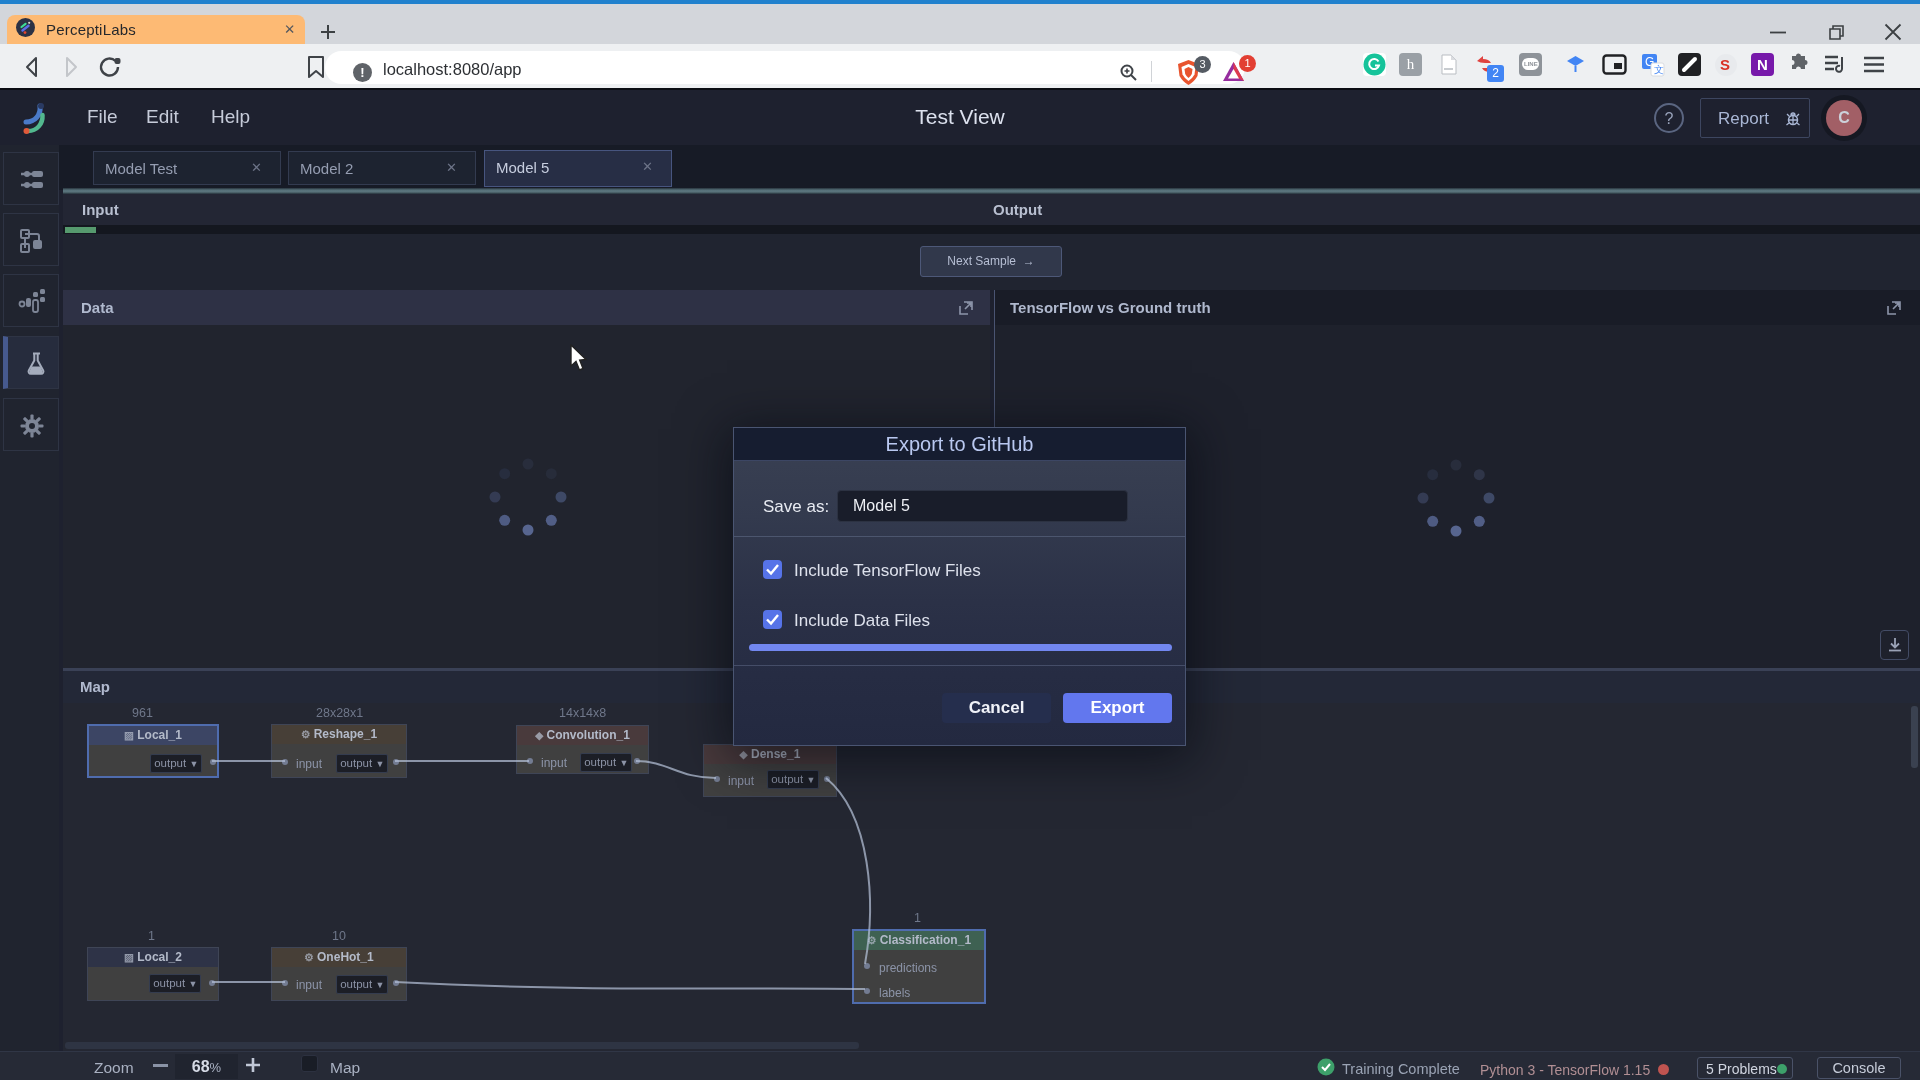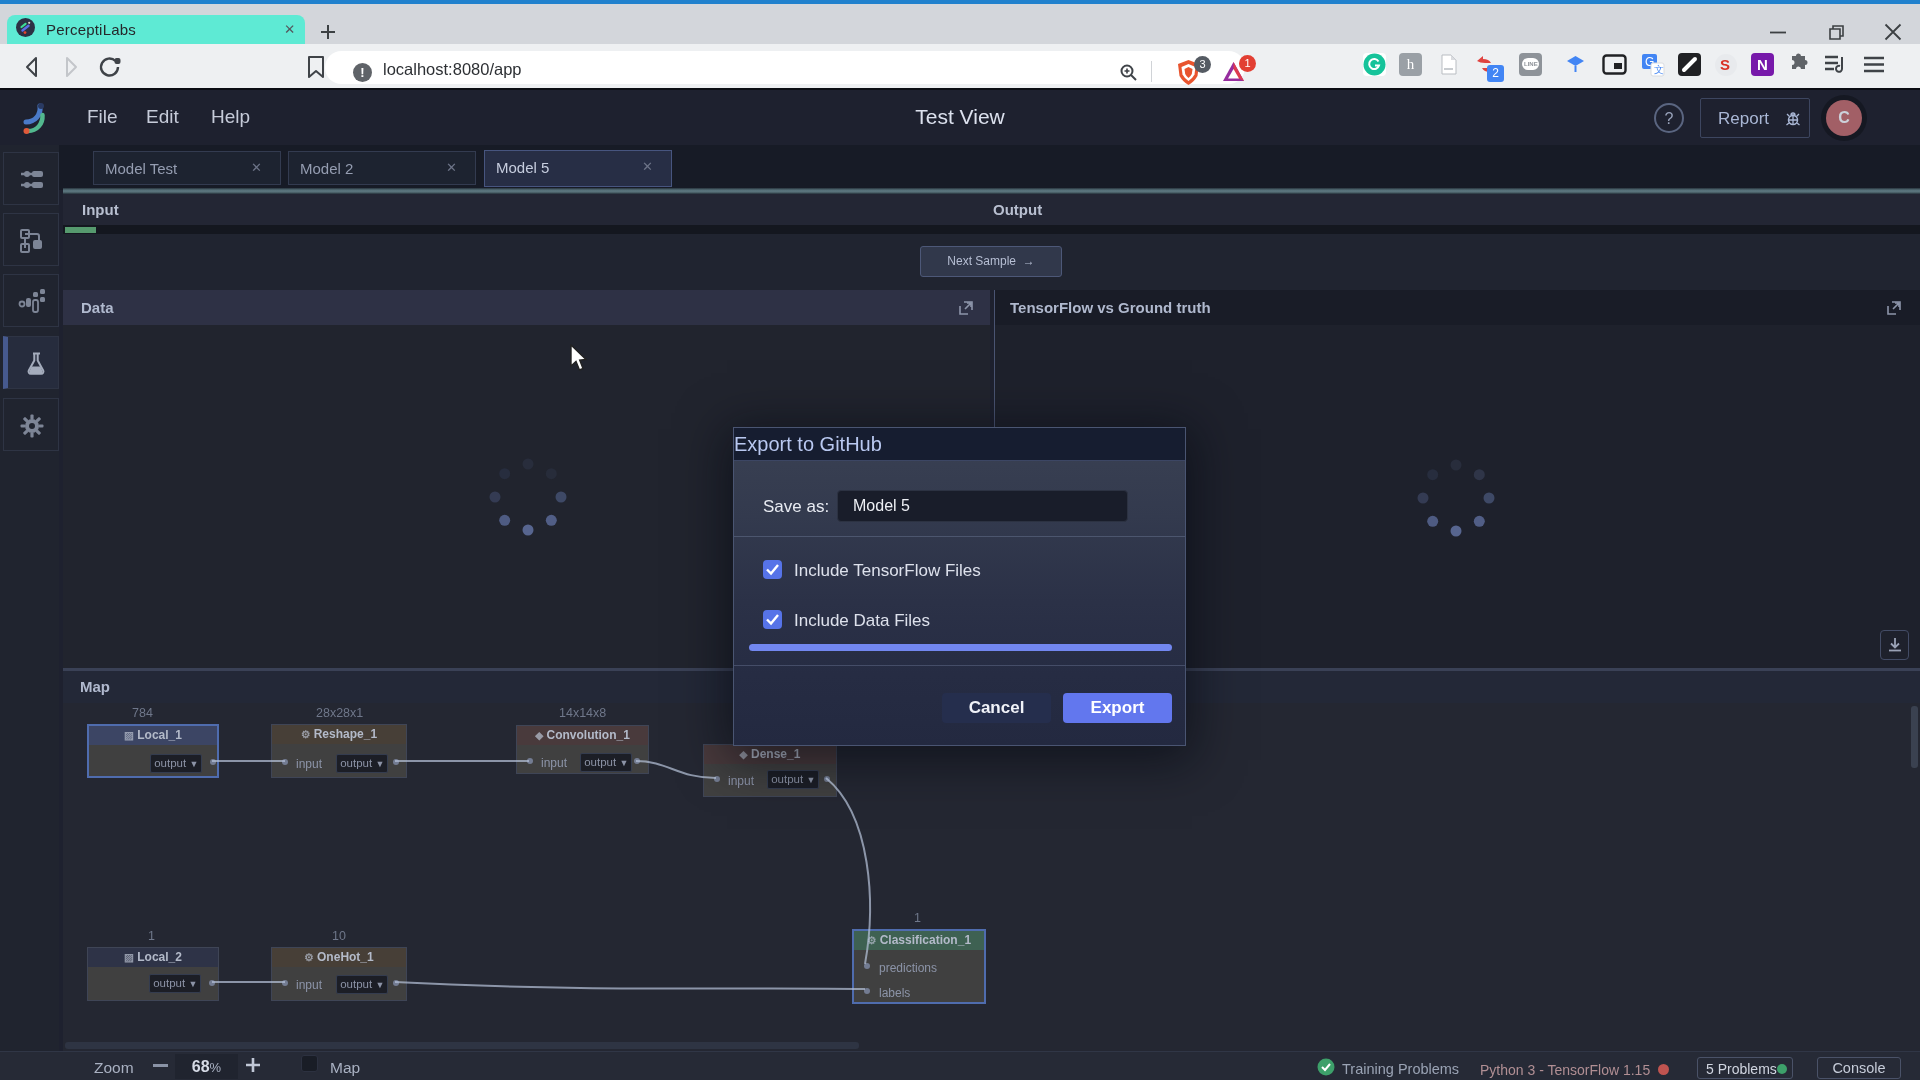--- a/index.html
+++ b/index.html
@@ -3,21 +3,21 @@
 <meta charset="utf-8">
 <style>
 * { margin:0; padding:0; box-sizing:border-box; }
 html,body { width:1920px; height:1080px; overflow:hidden; background:#1e212f; font-family:"Liberation Sans", sans-serif; }
 .abs { position:absolute; }
 #root { position:relative; width:1920px; height:1080px; }
 
 
 #bluestrip { left:0; top:0; width:1920px; height:4px; background:#2081cd; }
 #tabbar { left:0; top:4px; width:1920px; height:40px; background:#d3d6db; }
-#btab { position:absolute; left:7px; top:11px; width:298px; height:29px; background:#5eead4; border-radius:8px 8px 0 0; }
+#btab { position:absolute; left:7px; top:11px; width:298px; height:29px; background:#fdba74; border-radius:8px 8px 0 0; }
 #btab .fav { position:absolute; left:9px; top:3px; width:19px; height:19px; }
 #btab .t { position:absolute; left:39px; top:6px; font-size:15px; color:#26282c; letter-spacing:0.2px; }
 #btab .x { position:absolute; left:277px; top:6px; font-size:13.5px; color:#55585e; }
 #newtab { left:319px; top:19px; width:18px; height:18px; color:#3c4043; }
 .winctl { top:18px; color:#33363b; }
 
 #toolbar { left:0; top:44px; width:1920px; height:46px; background:#eef0f2; border-bottom:1px solid #d9dbdf; }
 #pill { position:absolute; left:325px; top:7px; width:920px; height:33px; background:#fff; border-radius:17px; }
 #url { position:absolute; left:58px; top:9px; font-size:16.5px; color:#2d3034; }
 #infoc { position:absolute; left:28px; top:12px; width:19px; height:19px; background:#5f6368; border-radius:50%; color:#fff; text-align:center; font-size:13px; font-weight:bold; line-height:19px; }
@@ -70,21 +70,21 @@
 .node { position:absolute; background:#404040; border:1px solid #3f4556; }
 .node .hd { position:absolute; left:0; top:0; right:0; height:19px; font-size:12px; font-weight:bold; color:#b3bac9; text-align:center; line-height:19px; }
 .node.sel { border:2px solid #4f6cae; }
 .nlabel { position:absolute; font-size:12.5px; color:#6f778a; }
 .drop { position:absolute; height:19px; border:1px solid #343c4f; border-radius:2px; background:#1c1e26; color:#8c93a6; font-size:11.5px; line-height:17px; }
 .port { position:absolute; width:6px; height:6px; border-radius:50%; background:#737c92; }
 .rowlbl { position:absolute; font-size:12px; color:#8c94a8; }
 
 
 #modal { left:733px; top:427px; width:453px; height:319px; border:1px solid #4a5572; background:linear-gradient(180deg,#3a4153 0%,#333a4e 28%,#2b3147 55%,#262c43 78%,#232940 100%); box-shadow:0 8px 46px 6px rgba(5,8,16,0.6); }
-#mtitle { position:absolute; left:0; top:0; width:100%; height:33px; background:#161d30; border-bottom:1px solid #3c4664; color:#b9c8f0; font-size:20px; line-height:32px; }
+#mtitle { position:absolute; left:0; top:0; width:100%; height:33px; background:#161d30; border-bottom:1px solid #3c4664; color:#b9c8f0; font-size:20px; text-align:center; line-height:32px; }
 #saveas { position:absolute; left:29px; top:69px; font-size:17px; color:#e8ebf2; }
 #minput { position:absolute; left:103px; top:62px; width:291px; height:32px; background:#191d2a; border:1px solid #2c3242; border-radius:4px; color:#eef0f5; font-size:16px; line-height:30px; padding-left:15px; }
 .mdivider { position:absolute; left:0; width:100%; height:1px; background:rgba(160,175,210,0.25); }
 .chk { position:absolute; left:29px; width:19px; height:19px; background:#5673e8; border-radius:4px; }
 .chk svg { position:absolute; left:2px; top:3px; }
 .chklbl { position:absolute; left:60px; font-size:17px; color:#dde1ec; }
 #mprog { position:absolute; left:15px; top:216px; width:423px; height:7px; background:#7287f0; border-radius:4px; }
 #cancelbtn { position:absolute; left:208px; top:265px; width:109px; height:30px; background:#252e4d; border-radius:4px; color:#f0f2f8; font-size:17px; font-weight:bold; text-align:center; line-height:30px; }
 #exportbtn { position:absolute; left:329px; top:265px; width:109px; height:30px; background:#6277ee; border-radius:4px; color:#fff; font-size:17px; font-weight:bold; text-align:center; line-height:30px; }
 </style>
@@ -357,21 +357,21 @@
       </div>
     <div class="abs" id="mapbody">
       <svg style="position:absolute;left:0;top:0;z-index:5;pointer-events:none" width="1857" height="348" viewBox="0 0 1857 348" fill="none">
         <path d="M149 58 H222" stroke="rgba(180,192,215,0.72)" stroke-width="2"></path>
         <path d="M332 58 H466" stroke="rgba(180,192,215,0.72)" stroke-width="2"></path>
         <path d="M573 58 C605 58 615 75 653 75" stroke="rgba(180,192,215,0.72)" stroke-width="2"></path>
         <path d="M763 75 C808 112 813 200 802 261" stroke="rgba(180,192,215,0.72)" stroke-width="2"></path>
         <path d="M332 279 C520 289 690 284 802 286" stroke="rgba(180,192,215,0.72)" stroke-width="2"></path>
         <path d="M149 279 H222" stroke="rgba(180,192,215,0.72)" stroke-width="2"></path>
       </svg>
-      <span class="nlabel" style="left:69px;top:3px">784</span>
+      <span class="nlabel" style="left:69px;top:3px">961</span>
       <span class="nlabel" style="left:253px;top:3px">28x28x1</span>
       <span class="nlabel" style="left:496px;top:3px">14x14x8</span>
       <span class="nlabel" style="left:85px;top:226px">1</span>
       <span class="nlabel" style="left:269px;top:226px">10</span>
       <span class="nlabel" style="left:851px;top:208px">1</span>
 
       <div class="node sel" style="left:24px;top:21px;width:132px;height:54px">
         <div class="hd" style="background:#3c4564"><span style="opacity:.75;font-size:10.5px">▨</span> Local_1</div>
         <div class="drop" style="left:61px;top:28px;width:52px">&nbsp;output <span style="font-size:9px">▼</span></div>
         <div class="port" style="left:121px;top:33px"></div>
@@ -432,21 +432,21 @@
       <div style="position:absolute;left:175px;top:2px;width:63px;height:25px;background:#20242f;text-align:center;line-height:25px"><span style="font-size:16px;font-weight:bold;color:#d5dae5">68</span><span style="font-size:13px;color:#a9b1c2">%</span></div>
       <svg style="position:absolute;left:245px;top:5px" width="16" height="16" viewBox="0 0 16 16">
           <path d="M8 1 v14 M1 8 h14" stroke="#c0c7d6" stroke-width="2.6"></path>
         </svg>
       <div style="position:absolute;left:301px;top:3px;width:17px;height:17px;background:#191d26;border:1px solid #2c3140;border-radius:3px"></div>
       <span style="position:absolute;left:330px;top:7px;font-size:15.5px;color:#a9b1c2">Map</span>
       <svg style="position:absolute;left:1317px;top:6px" width="18" height="18" viewBox="0 0 18 18">
           <circle cx="9" cy="9" r="8.5" fill="#3da06a"></circle>
           <path d="M5 9 L8 12 L13 6" stroke="#fff" stroke-width="2" fill="none"></path>
         </svg>
-      <span style="position:absolute;left:1342px;top:9px;font-size:14.5px;color:#9aa3b4">Training Problems</span>
+      <span style="position:absolute;left:1342px;top:9px;font-size:14.5px;color:#9aa3b4">Training Complete</span>
       <span style="position:absolute;left:1480px;top:10px;font-size:14px;color:#b18f94">Python 3 - TensorFlow 1.15</span>
       <div style="position:absolute;left:1658px;top:12px;width:11px;height:11px;border-radius:50%;background:#c05450"></div>
       <div style="position:absolute;left:1697px;top:5px;width:96px;height:22px;border:1px solid #4a5268;border-radius:3px">
         <span style="position:absolute;left:8px;top:3px;font-size:14px;color:#d0d5e0">5 Problems</span>
         <div style="position:absolute;left:79px;top:6px;width:10px;height:10px;border-radius:50%;background:#3da06a"></div>
       </div>
       <div style="position:absolute;left:1817px;top:5px;width:84px;height:22px;border:1px solid #4a5268;border-radius:3px;text-align:center"><span style="font-size:14.5px;color:#c6ccd9;line-height:21px">Console</span></div>
     </div>
   </div>
 

